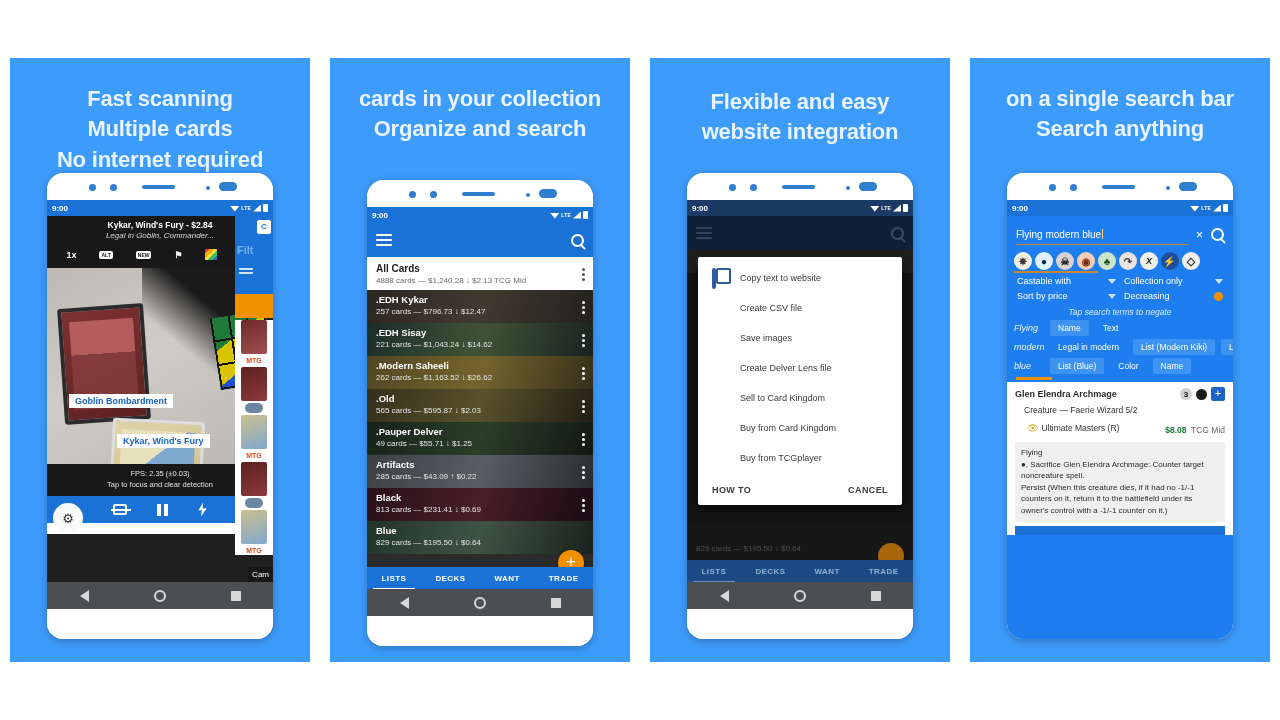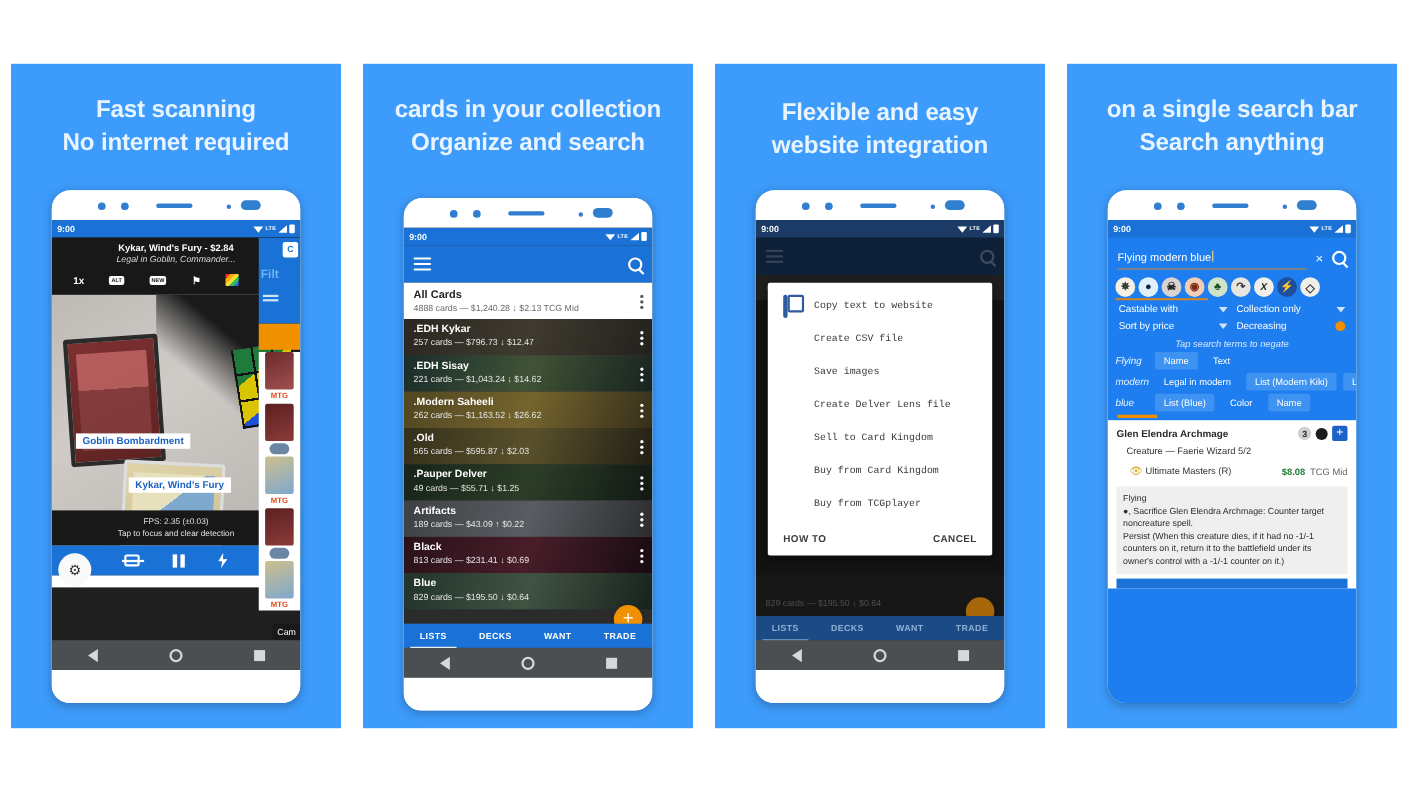--- a/index.html
+++ b/index.html
@@ -226,21 +226,21 @@
   .tabbar.dark .tab-ind { background:#6e93c0; }
 
   
   .scrim { position:absolute; inset:16px 0 27px 0; background: rgba(0,0,0,.45); }
   .dialog {
     position:absolute; left: 11px; top: 57px; width: 204px;
     background:#fff; border-radius: 2px; box-shadow: 0 3px 10px rgba(0,0,0,.5);
     padding: 6px 0 0;
   }
   .dlg-item { display:flex; align-items:center; gap:12px; padding: 7px 14px; }
-  .dlg-item .lbl { font-size: 9px; color:#3b3b3b;font-family:Liberation Mono, monospace; }
+  .dlg-item .lbl { font-size: 9px; color:#3b3b3b; }
   .dlg-ic { width: 16px; height: 16px; flex: 0 0 16px; position:relative; }
   .ic-copy { border:2px solid #2f5c9e; border-radius:2px; width:11px; height:12px; margin:3px 0 0 0; }
   .ic-copy:after { content:""; position:absolute; left:4px; top:-2px; width:11px; height:12px; border:2px solid #2f5c9e; border-radius:2px; background:#fff; }
   .ic-doc { width:12px; height:15px; background:#1d62c8; clip-path: polygon(0 0,70% 0,100% 26%,100% 100%,0 100%); }
   .ic-img { width:15px; height:13px; background:#1d62c8; border-radius:1px; position:relative; }
   .ic-img:after { content:""; position:absolute; left:2px; bottom:2px; width:0;height:0;border-left:4px solid transparent;border-right:4px solid transparent;border-bottom:5px solid #fff;}
   .ic-delver { width:16px; height:15px; background: linear-gradient(90deg,#1a3f7a 0 30%,transparent 30% 40%,#1a3f7a 40% 70%,transparent 70% 80%,#1a3f7a 80% 100%); }
   .ic-ck { width:15px; height:15px; border-radius:50%; background: radial-gradient(circle at 50% 50%, #fff 0 18%, #2b2f6b 18% 60%, #7b7fc0 60% 100%); }
   .ic-tcg { width:14px; height:14px; border-radius:50%; background: radial-gradient(circle at 35% 30%, #6fd4f5, #0d7fc2 70%); }
   .dlg-actions { display:flex; justify-content:space-between; padding: 8px 14px 10px; margin-top: 4px; }
@@ -297,20 +297,21 @@
   .cd-bluestrip { height: 9px; background:#1b72d6; margin-top: 4px; }
 </style>
 </head>
 <body>
 
 <div class="stage">
 
   <div class="panel">
     <div class="headline">
       <div>Fast scanning</div>
+      <div>Multiple cards</div>
       <div>No internet required</div>
     </div>
 
     <div class="phone">
       <div class="bezel-top">
         <div class="bz-dot d1"></div>
         <div class="bz-dot d2"></div>
         <div class="bz-bar"></div>
         <div class="bz-dot d3"></div>
         <div class="bz-pill"></div>
@@ -496,21 +497,21 @@
             <span class="kebab">
                 <i></i>
                 <i></i>
                 <i></i>
               </span>
           </div>
           <div class="lrow">
             <div class="bgart" style="background:linear-gradient(110deg,#6b6e74,#9aa0a8,#4a4d52);"></div>
               <div class="ov"></div>
             <div class="t">Artifacts</div>
-            <div class="s">189 cards — $43.09 ↑ $0.22</div>
+            <div class="s">285 cards — $43.09 ↑ $0.22</div>
             <span class="kebab">
                 <i></i>
                 <i></i>
                 <i></i>
               </span>
           </div>
           <div class="lrow">
             <div class="bgart" style="background:linear-gradient(110deg,#4a1f2c,#7c3347,#2a1420);"></div>
               <div class="ov"></div>
             <div class="t">Black</div>

